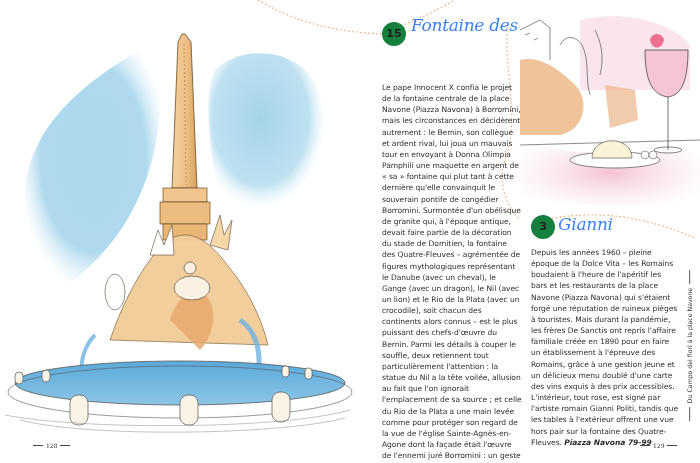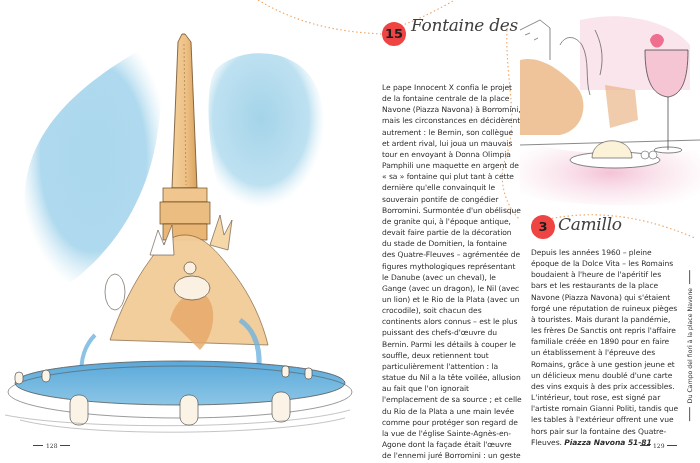--- a/index.html
+++ b/index.html
@@ -9,36 +9,36 @@
   .spread { position: absolute; left: 0; top: 0; width: 700px; height: 463px; background: #fff; }
 
   .illus { position: absolute; }
   .illus svg { display: block; }
 
   .dotted-path { position: absolute; left: 0; top: 0; width: 700px; height: 463px; pointer-events: none; }
 
   .num-badge {
     position: absolute;
     width: 24px; height: 24px; border-radius: 50%;
-    background: #ef4444;
+    background: #15803d;
     color: #1d1d1d;
     font-family: "DejaVu Sans", sans-serif;
     font-weight: bold;
-    font-size: 13px;
+    font-size: 11px;
     line-height: 24px;
     text-align: center;
   }
 
   .entry-title {
     position: absolute;
     font-family: "DejaVu Serif", serif;
     font-style: italic;
     font-size: 17px;
     line-height: 19px;
-    color: #404040;
+    color: #3b82f6;
     letter-spacing: -0.3px;
   }
 
   .body-text {
     position: absolute;
     font-family: "DejaVu Sans", sans-serif;
     font-size: 7.55px;
     line-height: 11.15px;
     color: #2c2c2c;
     letter-spacing: -0.05px;
@@ -188,24 +188,24 @@
   <div class="num-badge" style="left:382px;top:22px;">15</div>
   <div class="entry-title" style="left:411px;top:16px;">
     <div>Fontaine des</div>
   </div>
   <div class="body-text" style="left:382px;top:82px;width:140px;">
     <span>Le pape Innocent X confia le projet de la fontaine centrale de la place Navone (Piazza Navona) à Borromini, mais les circonstances en décidèrent autrement : le Bernin, son collègue et ardent rival, lui joua un mauvais tour en envoyant à Donna Olimpia Pamphili une maquette en argent de « sa » fontaine qui plut tant à cette dernière qu'elle convainquit le souverain pontife de congédier Borromini. Surmontée d'un obélisque de granite qui, à l'époque antique, devait faire partie de la décoration du stade de Domitien, la fontaine des Quatre-Fleuves – agrémentée de figures mythologiques représentant le Danube (avec un cheval), le Gange (avec un dragon), le Nil (avec un lion) et le Rio de la Plata (avec un crocodile), soit chacun des continents alors connus – est le plus puissant des chefs-d'œuvre du Bernin. Parmi les détails à couper le souffle, deux retiennent tout particulièrement l'attention : la statue du Nil a la tête voilée, allusion au fait que l'on ignorait l'emplacement de sa source ; et celle du Rio de la Plata a une main levée comme pour protéger son regard de la vue de l'église Sainte-Agnès-en-Agone dont la façade était l'œuvre de l'ennemi juré Borromini : un geste de mépris sans équivoque et rien moins que flatteur.</span><br>
     
   </div>
 
   <div class="num-badge" style="left:531px;top:215px;">3</div>
-  <div class="entry-title" style="left:558px;top:215px;">Camillo</div>
+  <div class="entry-title" style="left:558px;top:215px;">Gianni</div>
   <div class="body-text" style="left:531px;top:247px;width:148px;">
     <span>Depuis les années 1960 – pleine époque de la Dolce Vita – les Romains boudaient à l'heure de l'apéritif les bars et les restaurants de la place Navone (Piazza Navona) qui s'étaient forgé une réputation de ruineux pièges à touristes. Mais durant la pandémie, les frères De Sanctis ont repris l'affaire familiale créée en 1890 pour en faire un établissement à l'épreuve des Romains, grâce à une gestion jeune et un délicieux menu doublé d'une carte des vins exquis à des prix accessibles. L'intérieur, tout rose, est signé par l'artiste romain Gianni Politi, tandis que les tables à l'extérieur offrent une vue hors pair sur la fontaine des Quatre-Fleuves.</span>
-    <span class="place">Piazza Navona 51-81</span>
+    <span class="place">Piazza Navona 79-99</span>
   </div>
 
   <div class="page-num" style="left:33px;">
     <span class="dash"></span>
     <span>128</span>
     <span class="dash"></span>
   </div>
   <div class="page-num" style="left:640px;">
     <span class="dash"></span>
     <span>129</span>

